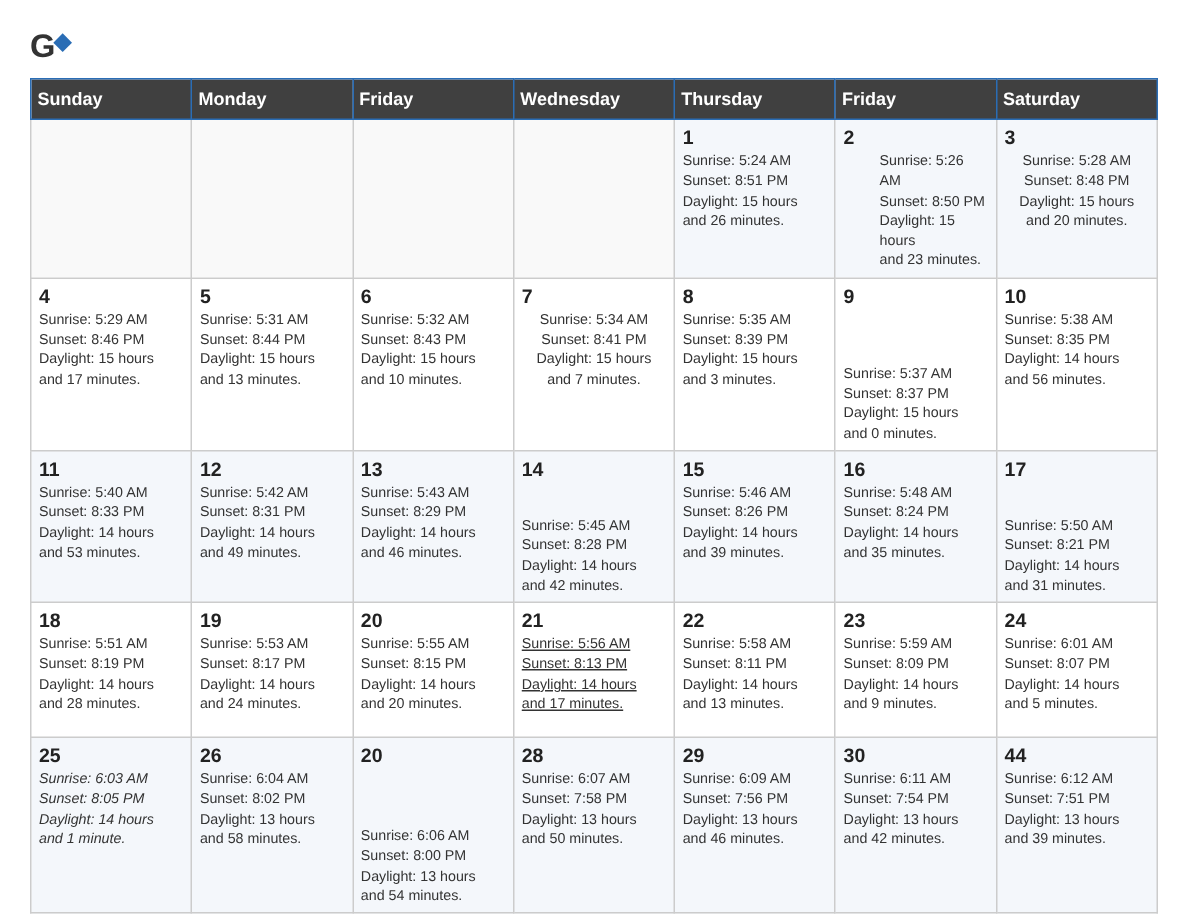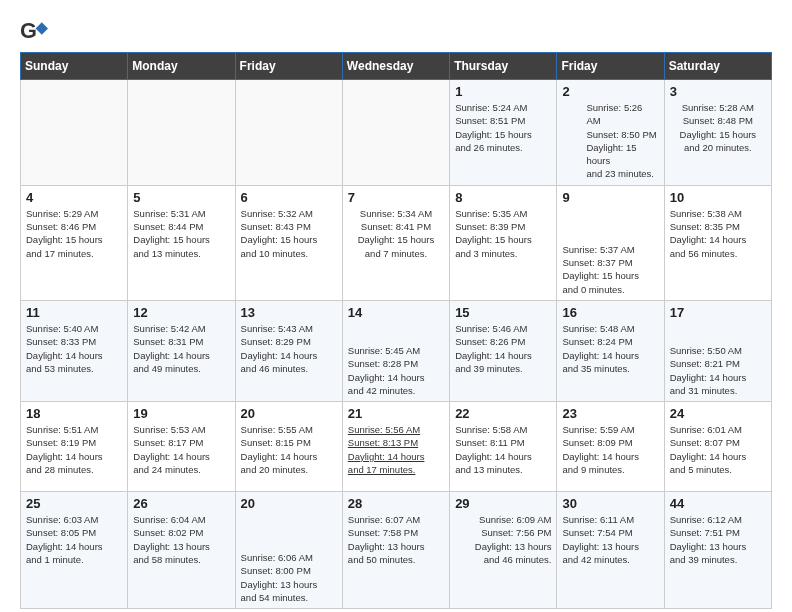--- a/index.html
+++ b/index.html
@@ -305,21 +305,21 @@
             <span class="day-number">24</span>
             <div class="day-info" style="white-space: pre-line;">Sunrise: 6:01 AM
 Sunset: 8:07 PM
 Daylight: 14 hours
 and 5 minutes.</div>
           </td>
         </tr>
         <tr>
           <td>
             <span class="day-number">25</span>
-            <div class="day-info" style="white-space: pre-line;">Sunrise: 6:03 AM
+            <div class="day-info" style="white-space: pre-line; font-style: italic;">Sunrise: 6:03 AM
 Sunset: 8:05 PM
 Daylight: 14 hours
 and 1 minute.</div>
           </td>
           <td>
             <span class="day-number">26</span>
             <div class="day-info" style="white-space: pre-line;">Sunrise: 6:04 AM
 Sunset: 8:02 PM
 Daylight: 13 hours
 and 58 minutes.</div>
@@ -333,21 +333,21 @@
           </td>
           <td>
             <span class="day-number">28</span>
             <div class="day-info" style="white-space: pre-line;">Sunrise: 6:07 AM
 Sunset: 7:58 PM
 Daylight: 13 hours
 and 50 minutes.</div>
           </td>
           <td>
             <span class="day-number">29</span>
-            <div class="day-info" style="white-space: pre-line; text-align: right;">Sunrise: 6:09 AM
+            <div class="day-info" style="white-space: pre-line;">Sunrise: 6:09 AM
 Sunset: 7:56 PM
 Daylight: 13 hours
 and 46 minutes.</div>
           </td>
           <td>
             <span class="day-number">30</span>
             <div class="day-info" style="white-space: pre-line;">Sunrise: 6:11 AM
 Sunset: 7:54 PM
 Daylight: 13 hours
 and 42 minutes.</div>

